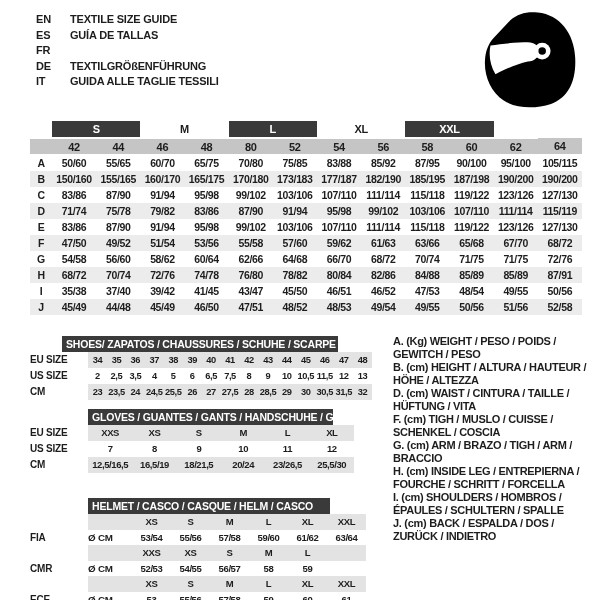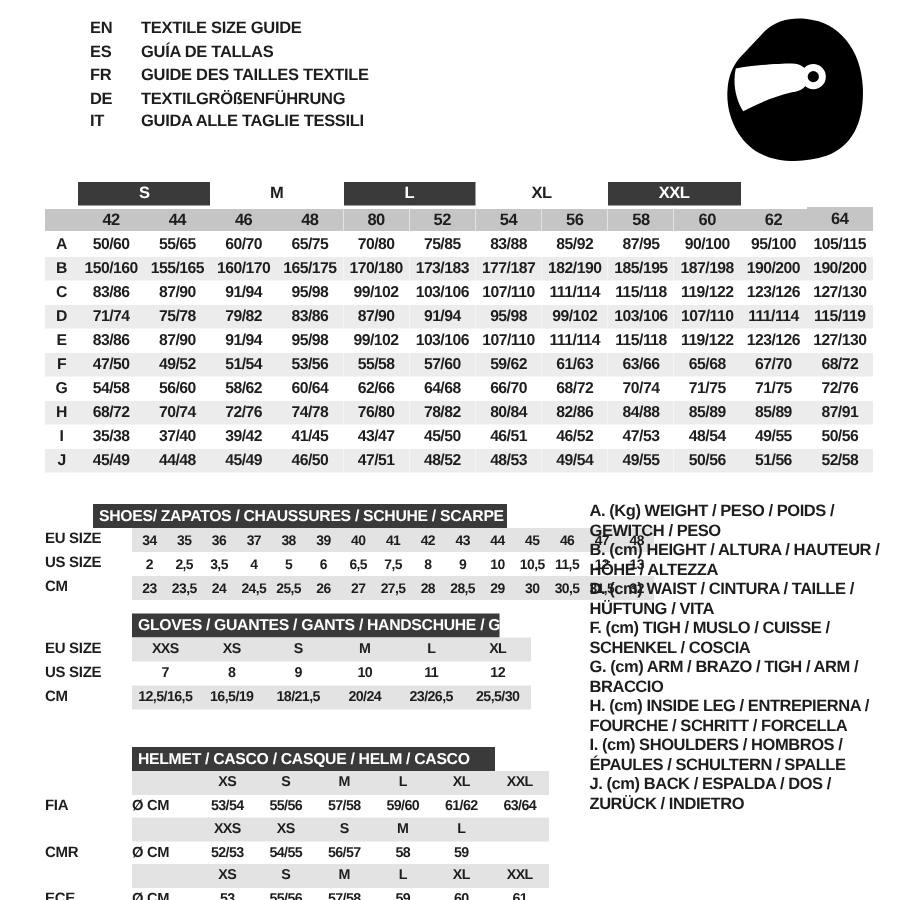--- a/index.html
+++ b/index.html
@@ -4,21 +4,21 @@
 <style>
   html,body{margin:0;padding:0;}
   body{
     width:600px;height:600px;position:relative;background:#fff;
     font-family:"Liberation Sans",sans-serif;font-weight:bold;color:#1d1d1d;
     overflow:hidden;
   }
   
   .lang{position:absolute;left:36px;top:12px;}
   .lang-row{display:flex;font-size:11px;line-height:15.5px;letter-spacing:-0.2px;}
-  .lang-code{width:34px;margin-left:24px;}
+  .lang-code{width:34px;}
   
   .logo{position:absolute;left:472px;top:6px;width:114px;height:110px;}
   
   .main-table{position:absolute;left:30px;top:121px;width:552px;border-collapse:collapse;table-layout:fixed;
     font-size:10.5px;letter-spacing:-0.35px;}
   .main-table col.c-letter{width:22px;}
   .main-table td{text-align:center;padding:0;height:16px;white-space:nowrap;overflow:hidden;}
   .main-table tr.grp td{height:16px;border-bottom:2px solid #fff;font-size:11px;}
   .main-table tr.grp td.dark{background:#3a3a3a;color:#fff;}
   .main-table tr.band td{background:#c5c5c5;height:15px;font-size:11px;border-bottom:1px solid #fff;}
@@ -26,21 +26,21 @@
   
   .ltable{position:absolute;left:30px;}
   .bar{background:#3a3a3a;color:#fff;font-size:10.5px;height:16px;line-height:16px;
     padding-left:4px;margin-left:58px;letter-spacing:-0.2px;white-space:nowrap;overflow:hidden;}
   .srow{display:flex;height:16px;line-height:16px;}
   .rlabel{width:58px;font-size:10px;letter-spacing:-0.2px;}
   .cells{display:flex;}
   .cells.shaded{background:#e3e3e3;}
   .cell{flex:1;text-align:center;font-size:9.5px;letter-spacing:-0.4px;white-space:nowrap;}
   .shoes .bar{width:272px;margin-left:32px;}
-  .shoes .cells{width:348px;}
+  .shoes .cells{width:284px;}
   .shoes .cell{font-size:9.3px;}
   .gloves .bar{width:241px;}
   .gloves .cells{width:266px;}
   .helmet .bar{width:238px;margin-top:16px;}
   .helmet .cells{width:278px;}
   .helmet .srow{height:15.5px;line-height:15.5px;}
   .ucell{width:44px;text-align:left;font-size:9.8px;letter-spacing:-0.2px;}
   
   .legend{position:absolute;left:393px;top:335px;width:204px;font-size:11px;line-height:13px;letter-spacing:-0.3px;}
   .leg-item{white-space:normal;}
@@ -52,21 +52,20 @@
     <div class="lang-row">
       <span class="lang-code">EN</span>
       <span class="lang-title">TEXTILE SIZE GUIDE</span>
     </div>
     <div class="lang-row">
       <span class="lang-code">ES</span>
       <span class="lang-title">GUÍA DE TALLAS</span>
     </div>
     <div class="lang-row">
       <span class="lang-code">FR</span>
-      <span class="lang-title">GUIDE DES TAILLES TEXTILE</span>
     </div>
     <div class="lang-row">
       <span class="lang-code">DE</span>
       <span class="lang-title">TEXTILGRÖßENFÜHRUNG</span>
     </div>
     <div class="lang-row">
       <span class="lang-code">IT</span>
       <span class="lang-title">GUIDA ALLE TAGLIE TESSILI</span>
     </div>
   </div>

